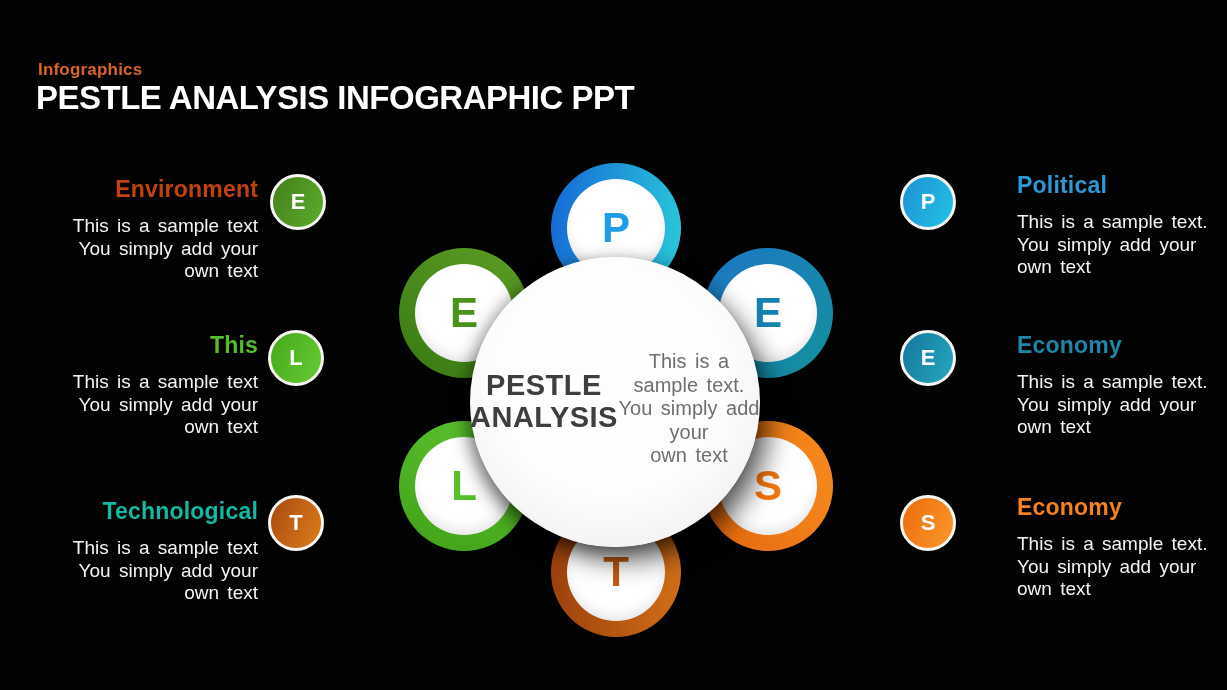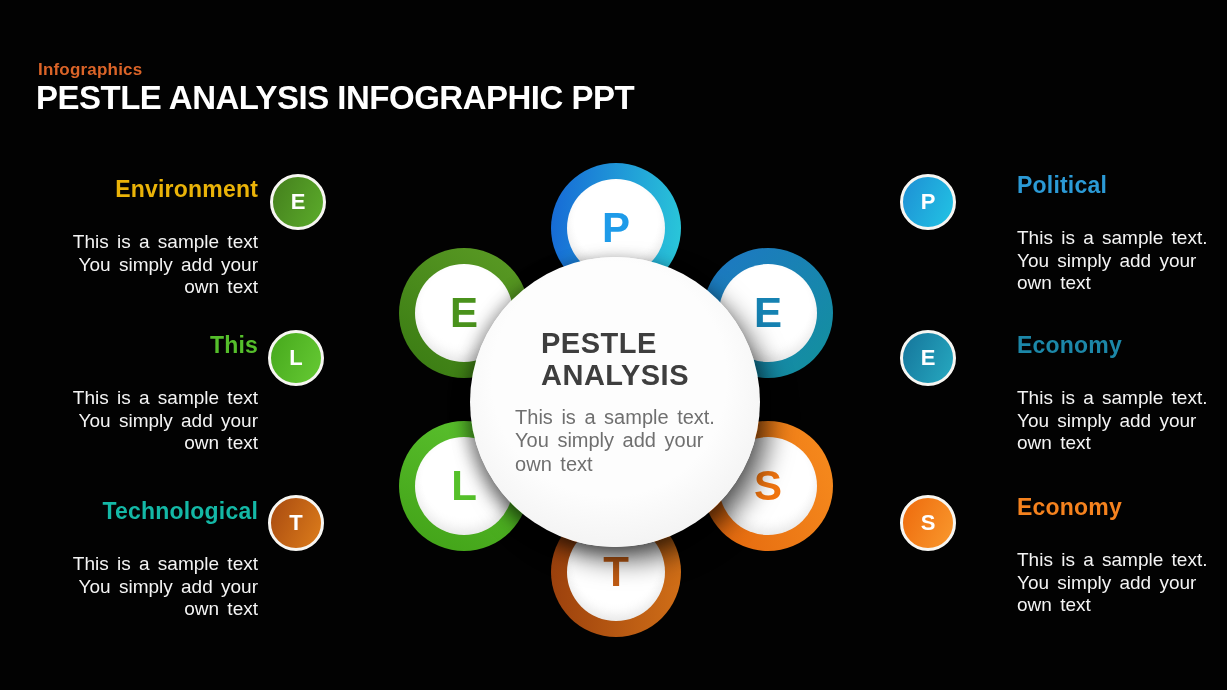--- a/index.html
+++ b/index.html
@@ -55,22 +55,22 @@
   .letter-s  { color: #F2750F; }
   .letter-t  { color: #C05B13; }
 
   
   .hub {
     position: absolute; left: 470px; top: 257px;
     width: 290px; height: 290px; border-radius: 50%;
     background: radial-gradient(circle at 48% 42%, #fdfdfd 52%, #e9e9e9 100%);
     box-shadow: 10px 14px 26px rgba(0,0,0,0.6), -6px 4px 16px rgba(0,0,0,0.35);
     z-index: 2;
-    display: flex; flex-direction: column; align-items: center; justify-content: center;
-    text-align: left;
+    display: flex; align-items: center; justify-content: center;
+    text-align: center;
   }
   .hub-title {
     font-size: 29px; font-weight: 700; color: #3E3E3E;
     line-height: 1.1; letter-spacing: 0.5px; white-space: pre-line;
   }
   .hub-body {
     margin-top: 14px; font-size: 20px; color: #6F6F6F;
     line-height: 1.18; word-spacing: 3px; white-space: pre-line;
   }
 
@@ -87,24 +87,24 @@
   .badge-pol  { left: 900px; top: 174px; background: linear-gradient(115deg, #1E8FD4 0%, #22C4E4 100%); }
   .badge-eco  { left: 900px; top: 330px; background: linear-gradient(115deg, #15759B 0%, #26A9C0 100%); }
   .badge-soc  { left: 900px; top: 495px; background: linear-gradient(115deg, #EE6A0C 0%, #F9992E 100%); }
 
   .row-left { position: absolute; left: 30px; width: 228px; text-align: right; }
   .row-right { position: absolute; left: 1017px; width: 210px; text-align: left; }
   .row-env { top: 176px; } .row-leg { top: 332px; } .row-tec { top: 498px; }
   .row-pol { top: 172px; } .row-eco { top: 332px; } .row-soc { top: 494px; }
 
   .row-heading { font-size: 23px; font-weight: 700; letter-spacing: 0.2px; }
-  .c-env { color: #eab308; } .c-leg { color: #55BE2B; } .c-tec { color: #14b8a6; }
+  .c-env { color: #c2410c; } .c-leg { color: #55BE2B; } .c-tec { color: #14b8a6; }
   .c-pol { color: #2B9AD6; } .c-eco { color: #1C87A8; } .c-soc { color: #F5821E; }
   .row-body {
-    margin-top: 28px; font-size: 19px; color: #F4F4F4;
+    margin-top: 12px; font-size: 19px; color: #F4F4F4;
     line-height: 1.185; word-spacing: 3px; white-space: pre-line;
   }
 </style>
 </head>
 <body>
 
 <div class="slide">
 
   <div class="eyebrow">Infographics</div>
   <h1 class="title">PESTLE ANALYSIS INFOGRAPHIC PPT</h1>

